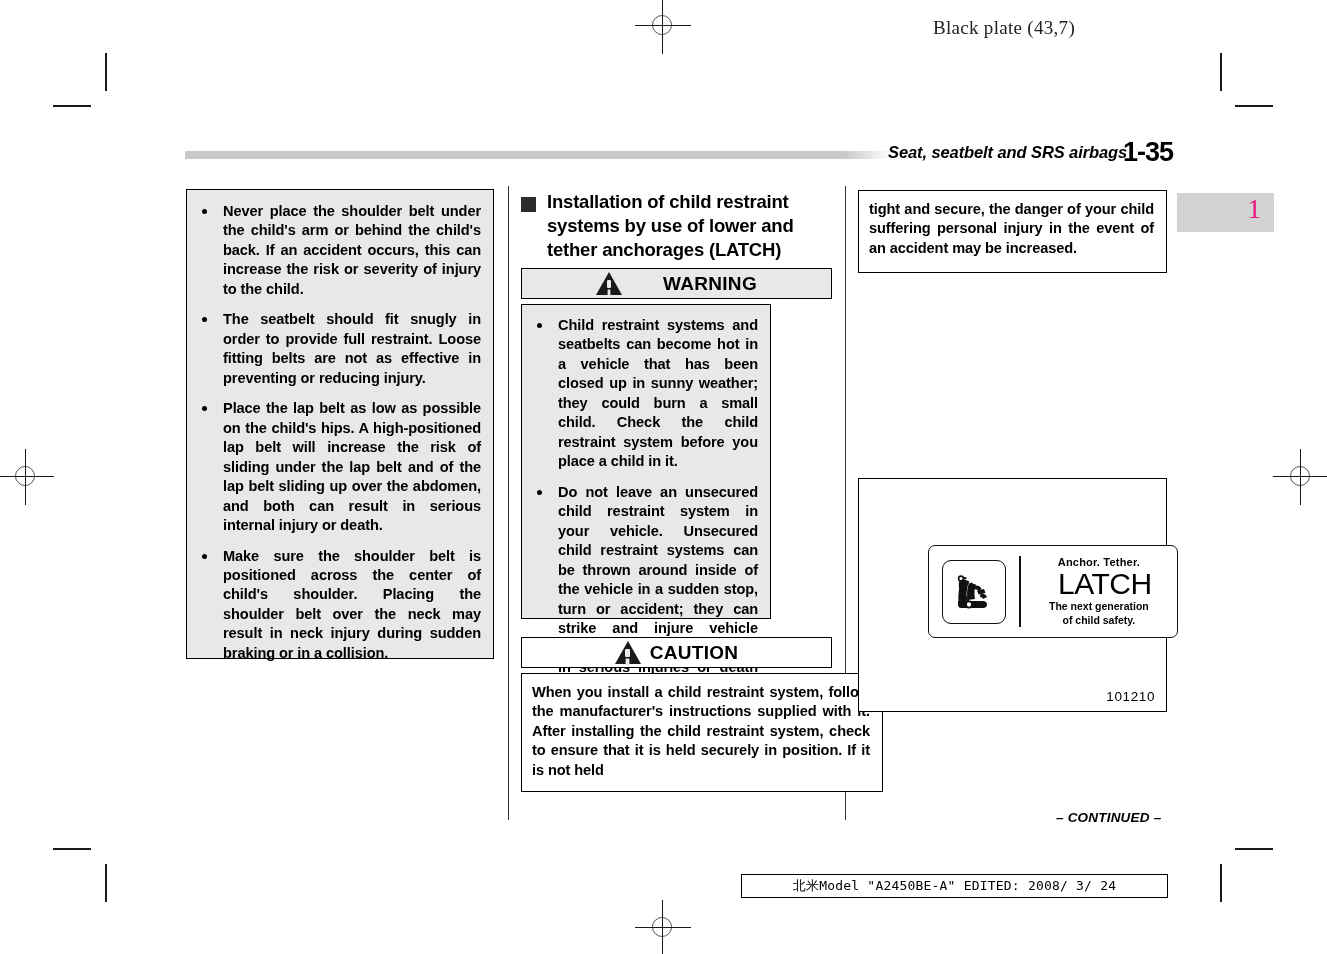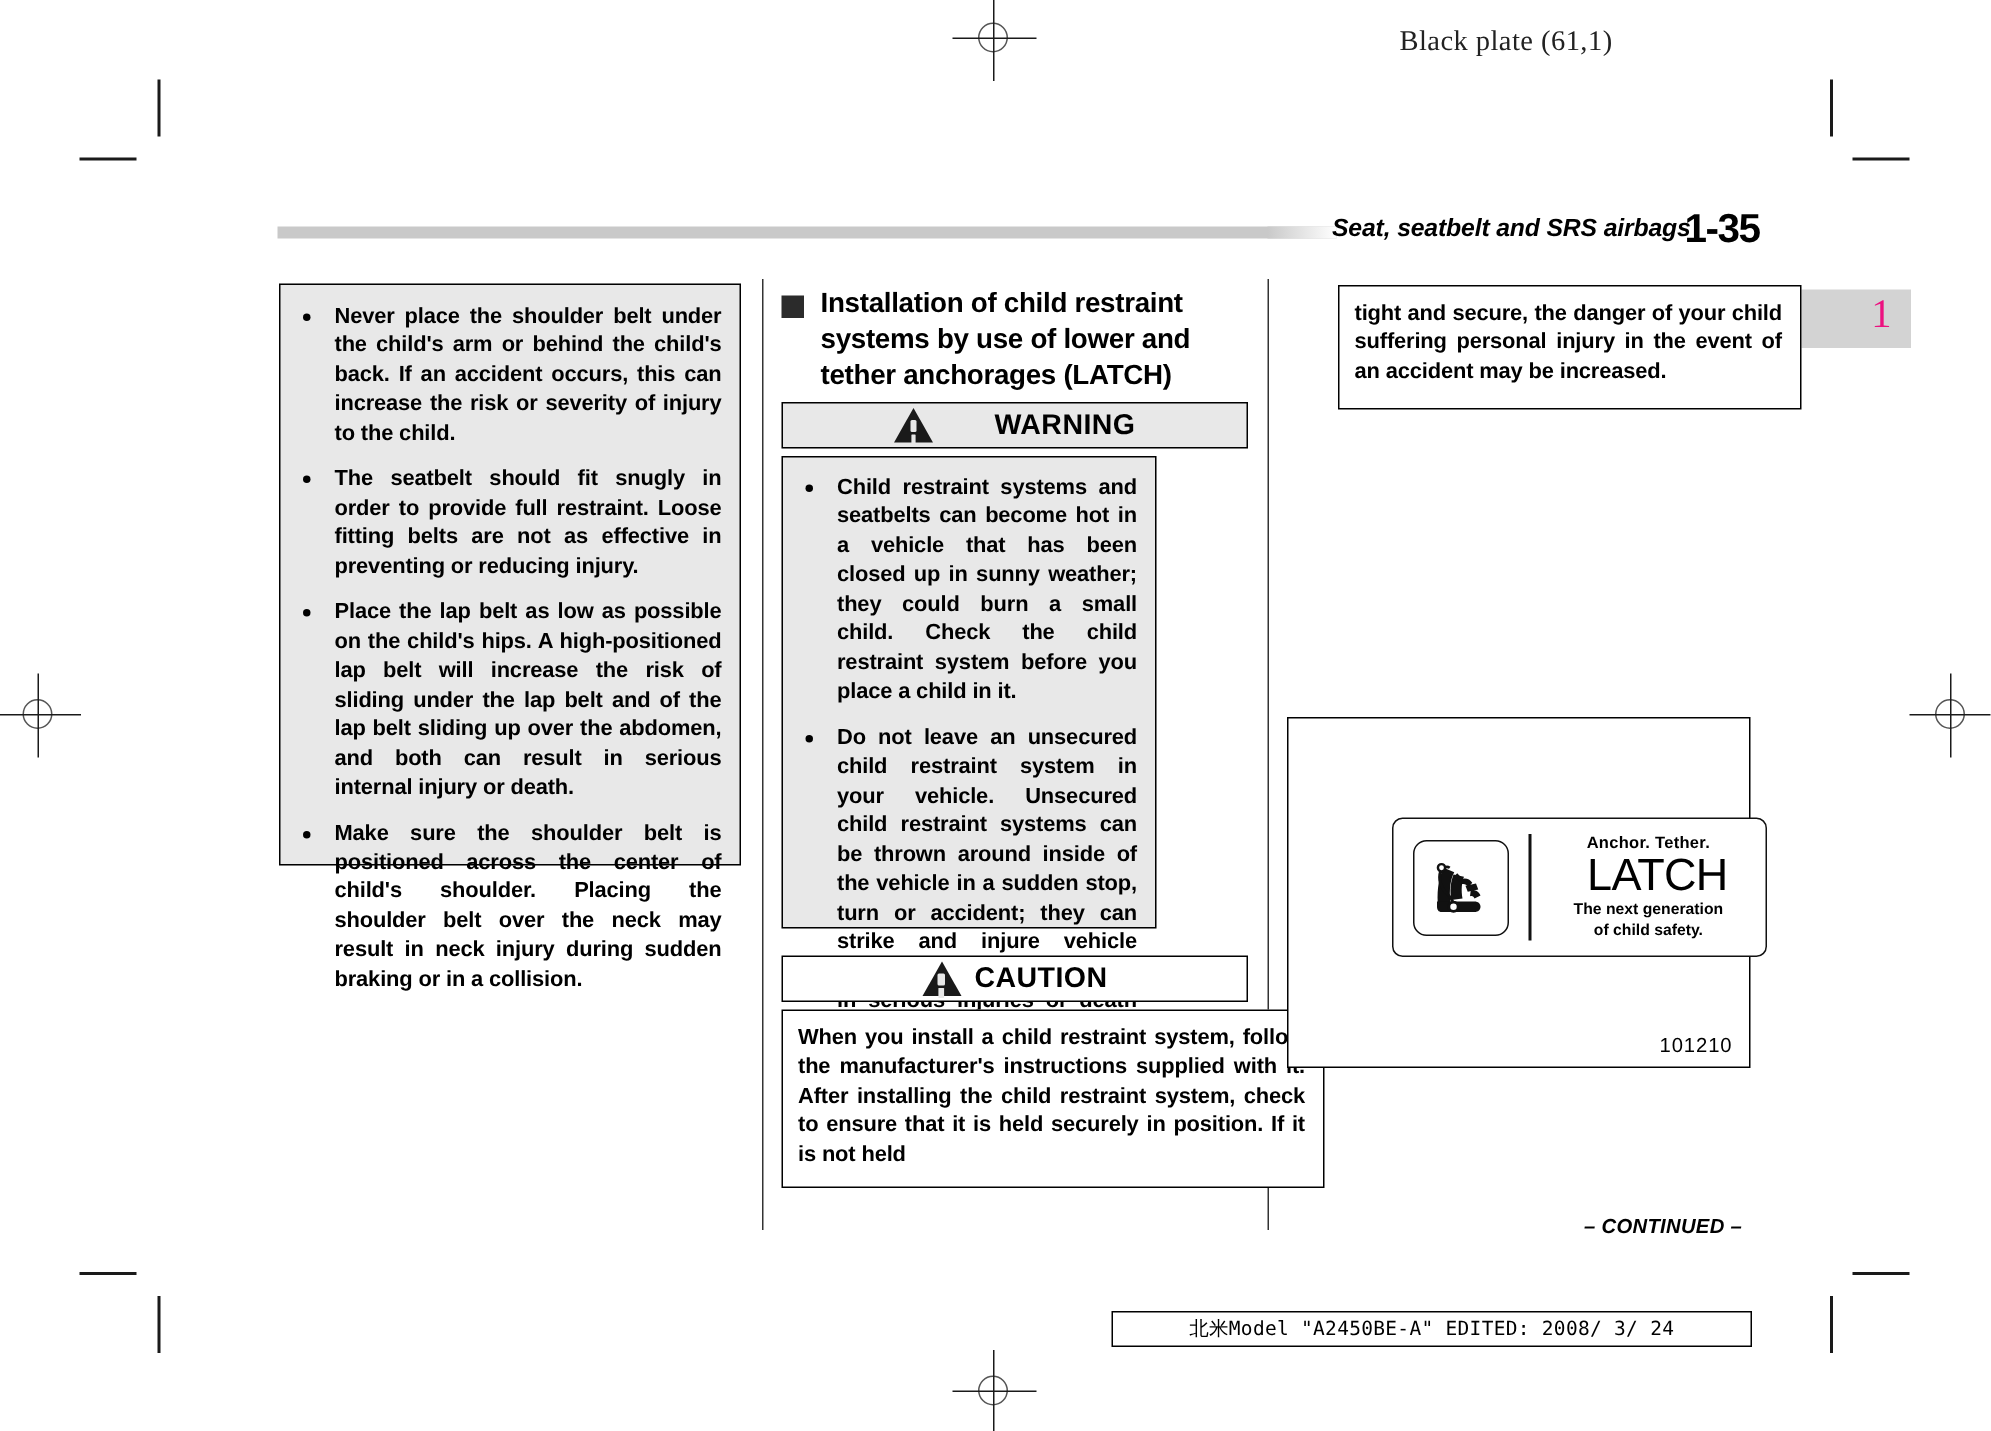--- a/index.html
+++ b/index.html
@@ -365,35 +365,35 @@
 
 <div class="crop-v" style="left:105px;  top:53px;  height:38px;"></div>
 <div class="crop-h" style="left:53px;   top:105px; width:38px;"></div>
 <div class="crop-v" style="left:1220px; top:53px;  height:38px;"></div>
 <div class="crop-h" style="left:1235px; top:105px; width:38px;"></div>
 <div class="crop-v" style="left:105px;  top:864px; height:38px;"></div>
 <div class="crop-h" style="left:53px;  top:848px; width:38px;"></div>
 <div class="crop-v" style="left:1220px; top:864px; height:38px;"></div>
 <div class="crop-h" style="left:1235px; top:848px; width:38px;"></div>
 
-<div class="plate-label">Black plate (61,1)</div>
+<div class="plate-label">Black plate (43,7)</div>
 
 <div class="header-rule"></div>
 <div class="header-rule-taper"></div>
 <div class="header-title">Seat, seatbelt and SRS airbags</div>
 <div class="header-page">1-35</div>
 
 <div class="chapter-tab">
   <span>1</span>
 </div>
 
 <div class="col-divider" style="left:508px; top:186px; height:634px;"></div>
 <div class="col-divider" style="left:845px; top:186px; height:634px;"></div>
 
-<div class="box shaded" style="left:186px; top:189px; width:308px; height:388px; padding:12px 12px 12px 8px;">
+<div class="box shaded" style="left:186px; top:189px; width:308px; height:470px; padding:12px 12px 12px 8px;">
   <ul class="bullets bold-body">
     <li>
       <span class="bullet-dot"></span>
       <span class="li-text">Never place the shoulder belt under the child's arm or behind the child's back. If an accident occurs, this can increase the risk or severity of injury to the child.</span>
     </li>
     <li>
       <span class="bullet-dot"></span>
       <span class="li-text">The seatbelt should fit snugly in order to provide full restraint. Loose fitting belts are not as effective in preventing or reducing injury.</span>
     </li>
     <li>
@@ -432,21 +432,21 @@
 
 <div class="alert-banner" style="left:521px; top:637px; width:311px; height:31px; background:#ffffff;">
   <span class="tri" style="border-bottom-color:#1a1a1a;"></span>
   <span class="alert-label">CAUTION</span>
 </div>
 
 <div class="box plain" style="left:521px; top:673px; width:362px; height:119px; padding:9px 12px 9px 10px;">
   <div class="bold-body">When you install a child restraint system, follow the manufacturer's instructions supplied with it. After installing the child restraint system, check to ensure that it is held securely in position. If it is not held</div>
 </div>
 
-<div class="box plain" style="left:892px; top:190px; width:309px; height:83px; padding:9px 12px 9px 10px;">
+<div class="box plain" style="left:858px; top:190px; width:309px; height:83px; padding:9px 12px 9px 10px;">
   <div class="bold-body">tight and secure, the danger of your child suffering personal injury in the event of an accident may be increased.</div>
 </div>
 
 <div class="body-text" style="left:858px; top:288px; width:309px;">
 </div>
 
 <div class="figure" style="left:858px; top:478px; width:309px; height:234px;">
   <div class="latch-plate">
     <div class="latch-icon-wrap">
       <svg width="48" height="48" viewBox="0 0 48 48" aria-hidden="true">

